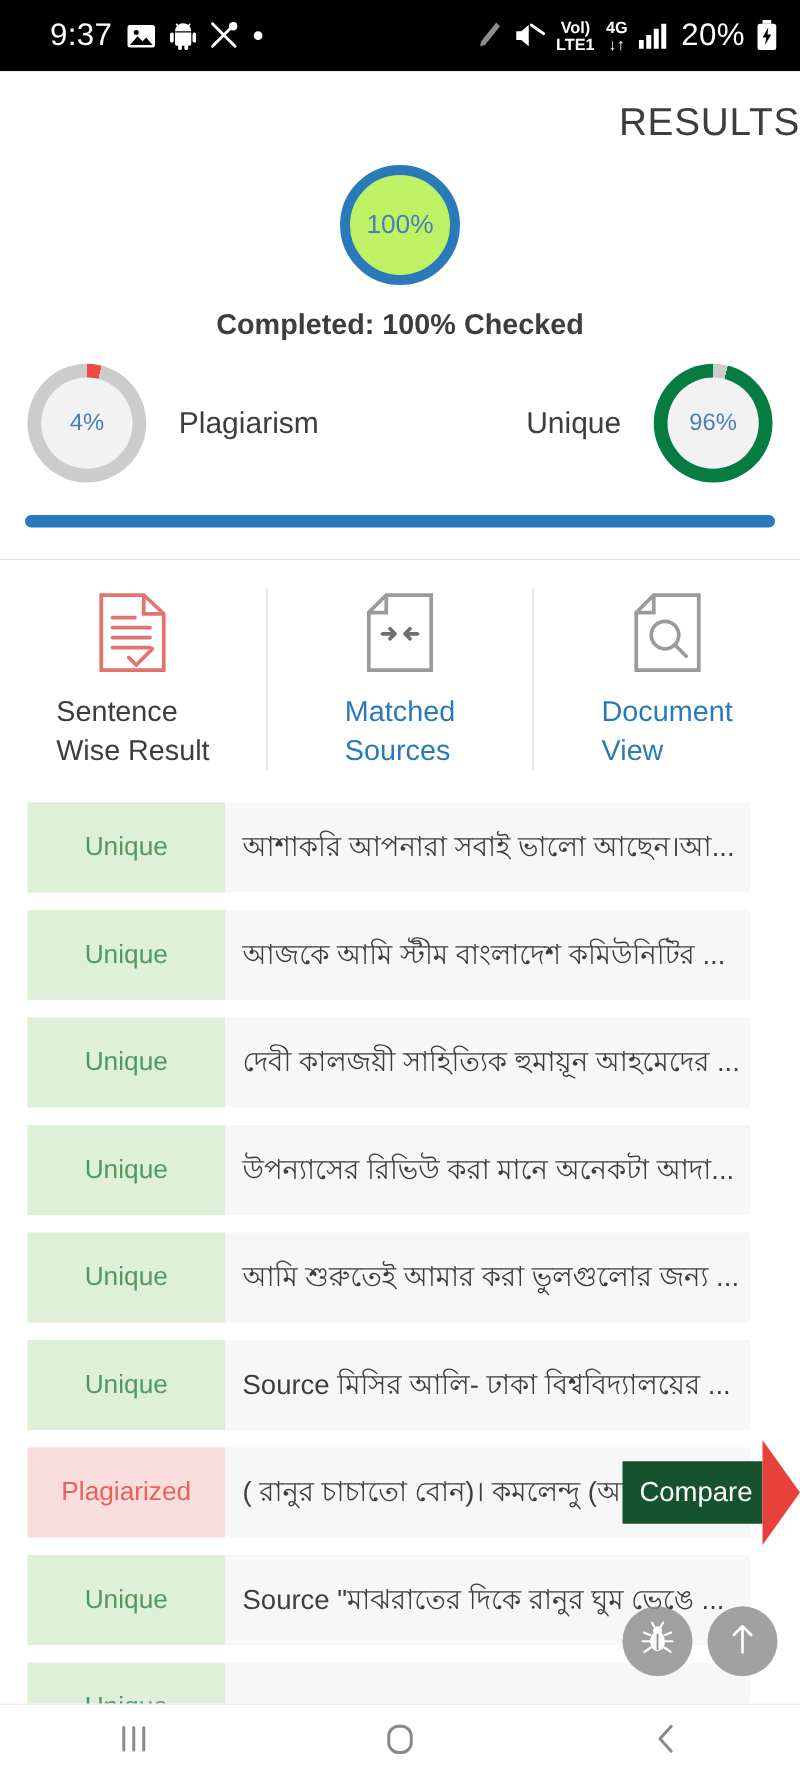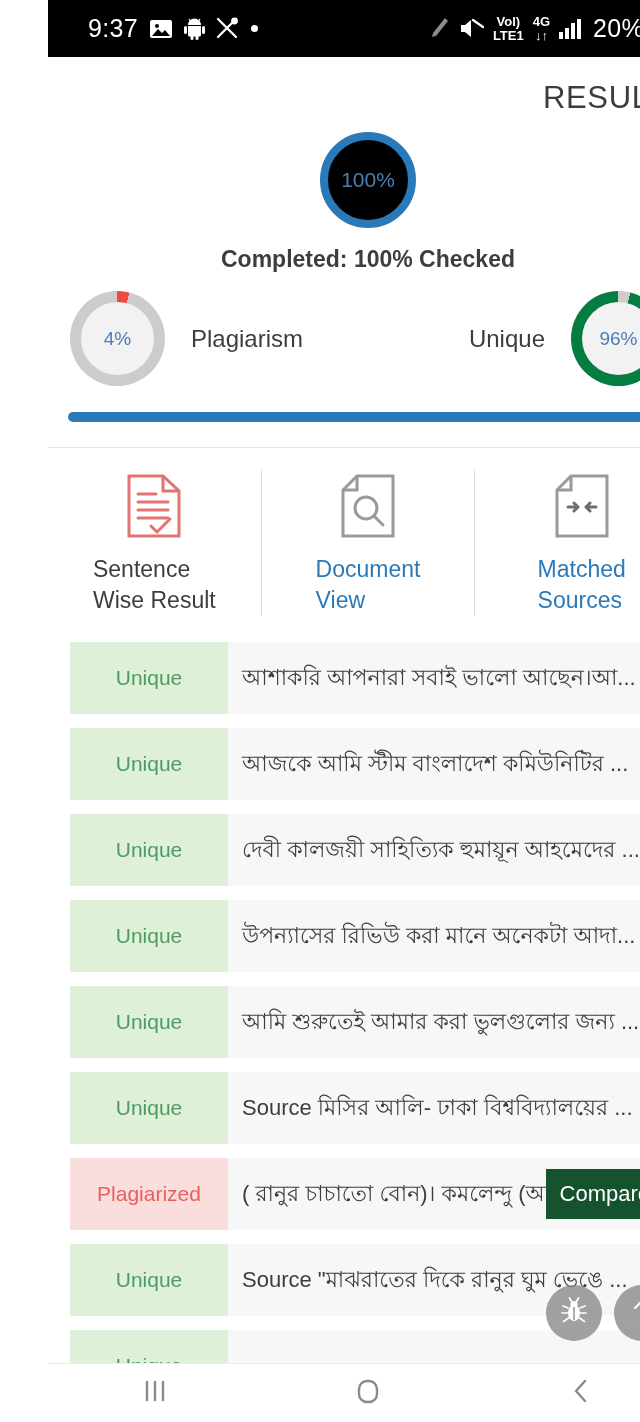--- a/index.html
+++ b/index.html
@@ -2,21 +2,21 @@
 <html><head>
 <meta charset="utf-8">
 <style>
   * { box-sizing: border-box; margin: 0; padding: 0; }
   html, body {
     width: 640px; height: 1422px;
     font-family: "Liberation Sans", "DejaVu Sans", sans-serif;
     background: #ffffff;
     overflow: hidden;
   }
-  .phone { position: relative; width: 576px; height: 1422px; background:#fff;margin-left:48px; }
+  .phone { position: relative; width: 576px; height: 1422px; background:#fff; }
 
   
   .statusbar {
     position: absolute; top:0; left:0; width:640px; height:57px;
     background:#000; color:#fff;
     display:flex; align-items:center; justify-content:space-between;
     padding: 0 18px 0 40px;
   }
   .sb-left { display:flex; align-items:center; gap:11px; }
   .sb-right { display:flex; align-items:center; gap:9px; }
@@ -31,21 +31,21 @@
 
   .page-title {
     text-align:right; font-size:31px; color:#3d3d3d; font-weight:400;
     margin-top:23px; letter-spacing:.6px;
   }
 
   
   .ring-wrap { display:flex; justify-content:center; margin-top:16px; }
   .ring100 {
     width:96px; height:96px; border-radius:50%;
-    border:8px solid #2a7ab9; background:#000000;
+    border:8px solid #2a7ab9; background:#bef264;
     display:flex; align-items:center; justify-content:center;
   }
   .ring100 span { font-size:21px; color:#4a7fb5; }
 
   .completed {
     text-align:center; font-size:23px; color:#3d3d3d; margin-top:18px; font-weight:700;
   }
 
   
   .donut-row {
@@ -249,42 +249,42 @@
           <span>Sentence</span><br>
           <span>Wise Result</span>
         </div>
       </div>
 
       <div class="tab tab-link">
         <div class="tab-ico">
           <svg width="54" height="64" viewBox="0 0 54 64">
             <path d="M16 2h36v60H2V16z" fill="#fff" stroke="#9a9a9a" stroke-width="3"></path>
             <path d="M16 2v14H2" fill="none" stroke="#9a9a9a" stroke-width="3"></path>
-            <circle cx="25" cy="34" r="11" fill="none" stroke="#9a9a9a" stroke-width="3"></circle>
-            <path d="M33 42l9 9" stroke="#9a9a9a" stroke-width="3" stroke-linecap="round"></path>
+            <path d="M13 33h9M19 29l4 4-4 4" fill="none" stroke="#6f6f6f" stroke-width="3" stroke-linecap="round" stroke-linejoin="round"></path>
+            <path d="M41 33h-9M35 29l-4 4 4 4" fill="none" stroke="#6f6f6f" stroke-width="3" stroke-linecap="round" stroke-linejoin="round"></path>
           </svg>
         </div>
         <div class="tab-label">
-          <span>Document</span><br>
-          <span>View</span>
+          <span>Matched</span><br>
+          <span>Sources</span>
         </div>
       </div>
 
       <div class="tab tab-link">
         <div class="tab-ico">
           <svg width="54" height="64" viewBox="0 0 54 64">
             <path d="M16 2h36v60H2V16z" fill="#fff" stroke="#9a9a9a" stroke-width="3"></path>
             <path d="M16 2v14H2" fill="none" stroke="#9a9a9a" stroke-width="3"></path>
-            <path d="M13 33h9M19 29l4 4-4 4" fill="none" stroke="#6f6f6f" stroke-width="3" stroke-linecap="round" stroke-linejoin="round"></path>
-            <path d="M41 33h-9M35 29l-4 4 4 4" fill="none" stroke="#6f6f6f" stroke-width="3" stroke-linecap="round" stroke-linejoin="round"></path>
+            <circle cx="25" cy="34" r="11" fill="none" stroke="#9a9a9a" stroke-width="3"></circle>
+            <path d="M33 42l9 9" stroke="#9a9a9a" stroke-width="3" stroke-linecap="round"></path>
           </svg>
         </div>
         <div class="tab-label">
-          <span>Matched</span><br>
-          <span>Sources</span>
+          <span>Document</span><br>
+          <span>View</span>
         </div>
       </div>
     </div>
 
     <div class="list">
 
       <div class="srow">
         <div class="badge badge-unique">Unique</div>
         <div class="stext">আশাকরি আপনারা সবাই ভালো আছেন।আ...</div>
       </div>

